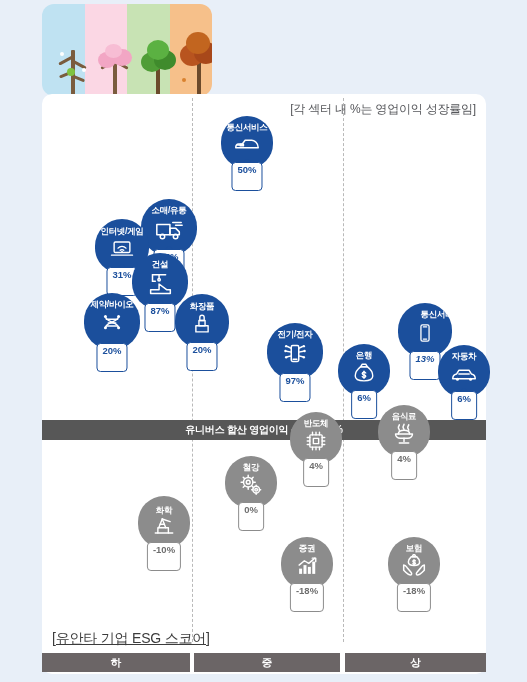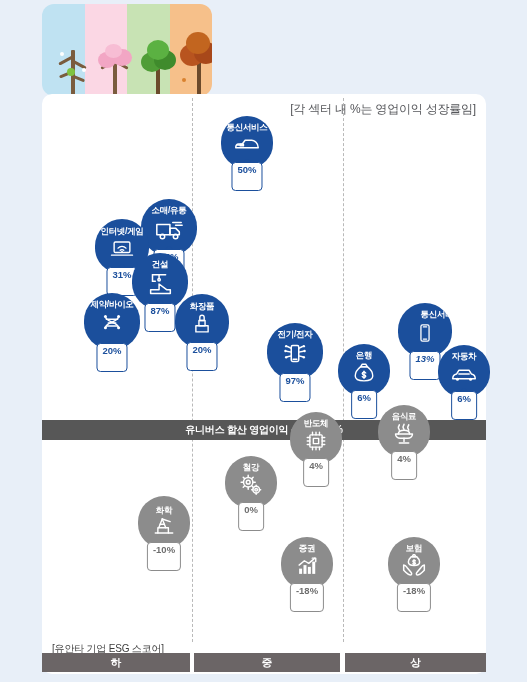--- a/index.html
+++ b/index.html
@@ -32,22 +32,22 @@
   
   #card{
     position:absolute;left:42px;top:94px;width:444px;height:580px;
     background:#ffffff;border-radius:10px;
   }
   #note{
     position:absolute;right:10px;top:7px;
     font-size:12px;color:#55565a;letter-spacing:-0.2px;
   }
   #esg-note{
-    position:absolute;left:10px;bottom:18px;
-    font-size:10px;color:#3c3c3c;letter-spacing:-0.2px;
+    position:absolute;left:10px;bottom:26px;
+    font-size:14px;color:#3c3c3c;letter-spacing:-0.2px;text-decoration:underline;
   }
   .vdiv{
     position:absolute;top:4px;width:0;border-left:1px dashed #b9b9b9;
   }
   #vdiv1{left:150px;height:544px;}
   #vdiv2{left:301px;height:544px;}
   
   #universe-bar{
     position:absolute;left:0;top:326px;width:444px;height:20px;
     background:#575757;color:#fff;font-size:10px;font-weight:bold;

